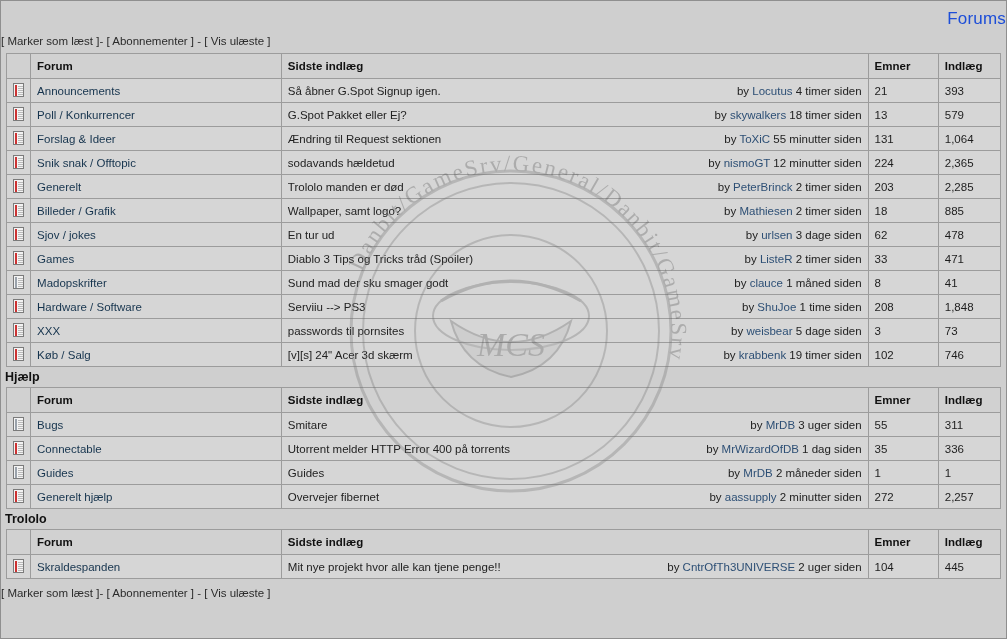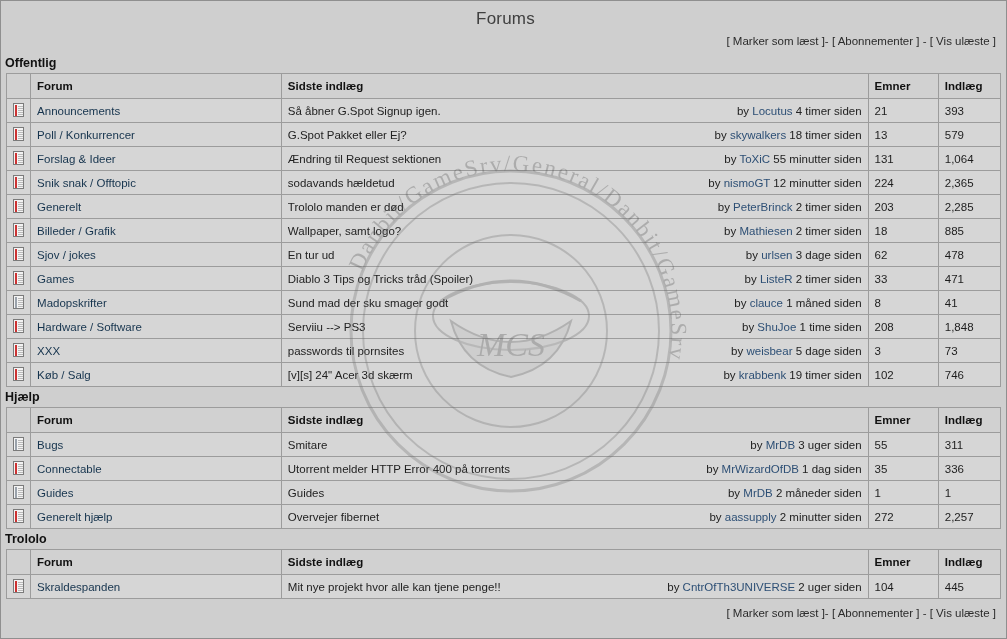--- a/index.html
+++ b/index.html
@@ -31,31 +31,31 @@
     top: 150px;
     width: 360px;
     height: 360px;
     pointer-events: none;
     opacity: .30;
     z-index: 3;
   }
   .watermark svg { width: 100%; height: 100%; }
 
   .title {
-    text-align: center;
+    text-align: right;
     font-size: 17px;
-    color: #404040;
+    color: #1d4ed8;
     padding: 8px 0 4px 4px;
     letter-spacing: .2px;
   }
   .toplinks, .bottomlinks {
-    text-align: right;
+    text-align: left;
     font-size: 11.5px;
     color: #333;
-    padding: 2px 10px 6px 0;
+    padding: 2px 0 6px 0;
   }
   .bottomlinks { padding-top: 8px; }
   .toplinks a, .bottomlinks a {
     color: #2b2b2b;
     text-decoration: none;
   }
 
   .cat-header {
     font-size: 12.5px;
     font-weight: bold;
@@ -142,21 +142,20 @@
 
   <div class="title">Forums</div>
 
   <div class="toplinks">
     <a href="#">[ Marker som læst ]</a><span>-</span>
     <a href="#">[ Abonnementer ]</a>
     <span>-</span>
     <a href="#">[ Vis ulæste ]</a>
   </div>
 
-  <div class="cat-header">Offentlig</div>
   <table class="forum">
     <colgroup>
         <col class="c-icon">
         <col class="c-forum">
         <col class="c-last">
         <col class="c-topics">
         <col class="c-posts">
       </colgroup>
     <thead>
       <tr>

